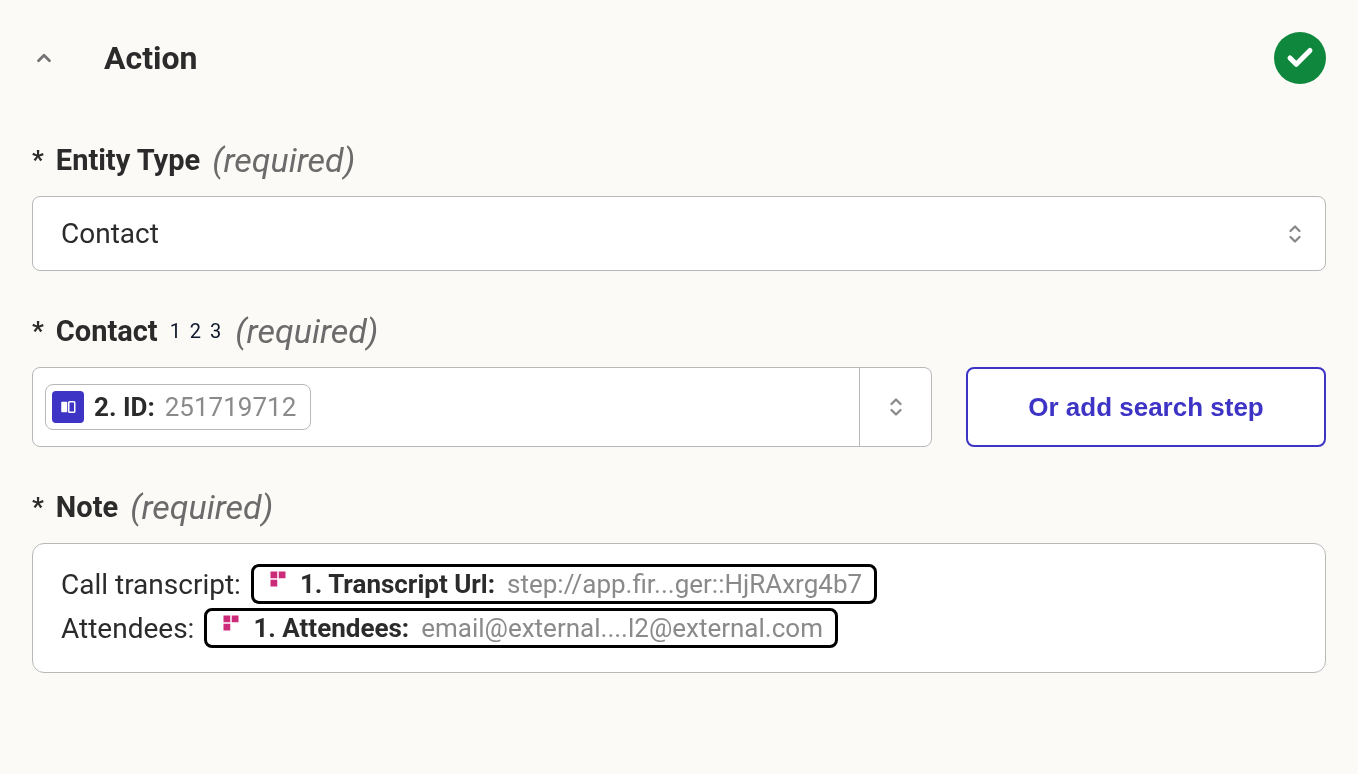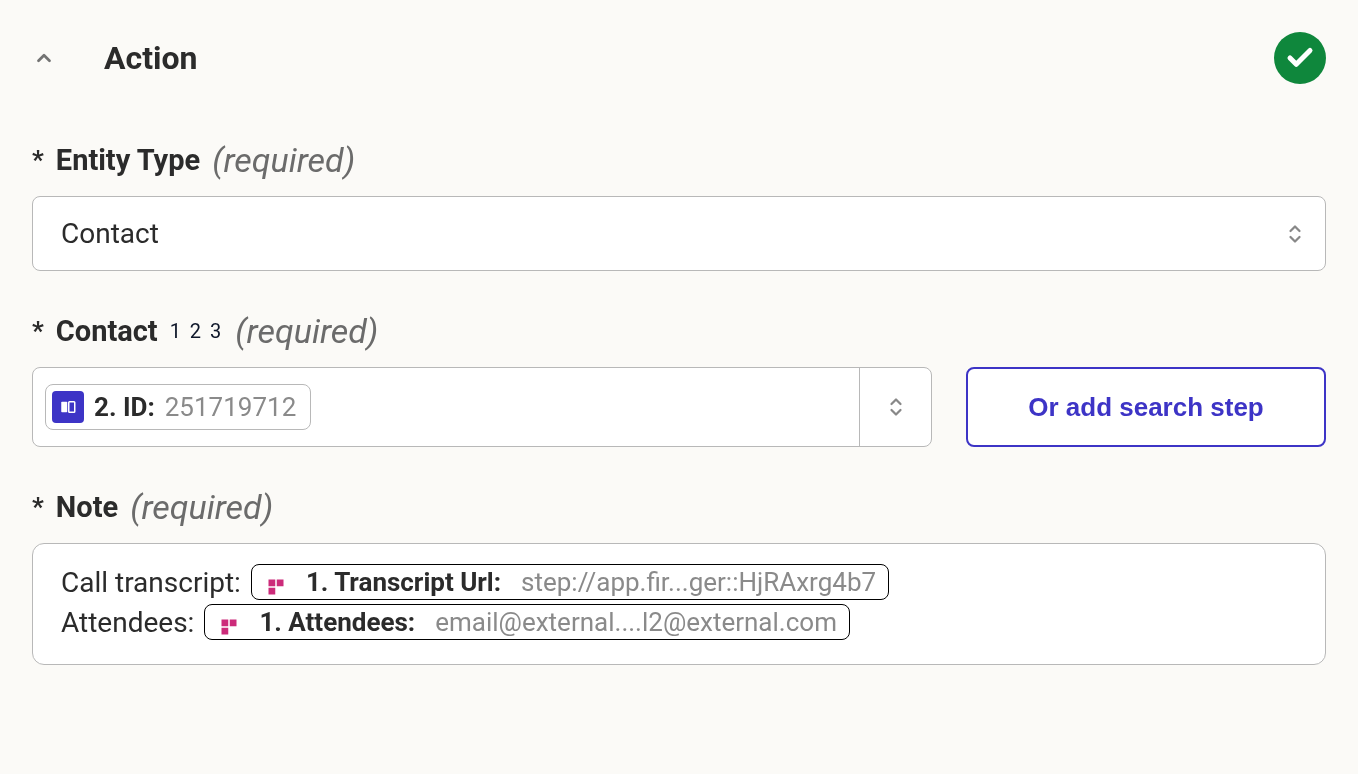--- a/index.html
+++ b/index.html
@@ -158,23 +158,23 @@
   .note-line {
     display:flex;
     align-items:center;
     flex-wrap:wrap;
     gap:10px;
     margin:4px 0;
   }
   .note-label { color:#2b2b2b; }
   .pill-pink {
     display:inline-flex;
-    align-items:flex-end;
-    gap:20px;
-    border:1px solid #000000;
+    align-items:flex-start;
+    gap:12px;
+    border:3px solid #000000;
     border-radius:8px;
     background:#fff;
     padding:2px 12px 2px 8px;
     font-size:26px;
   }
 </style>
 </head>
 <body>
 
 <div class="section-header">

